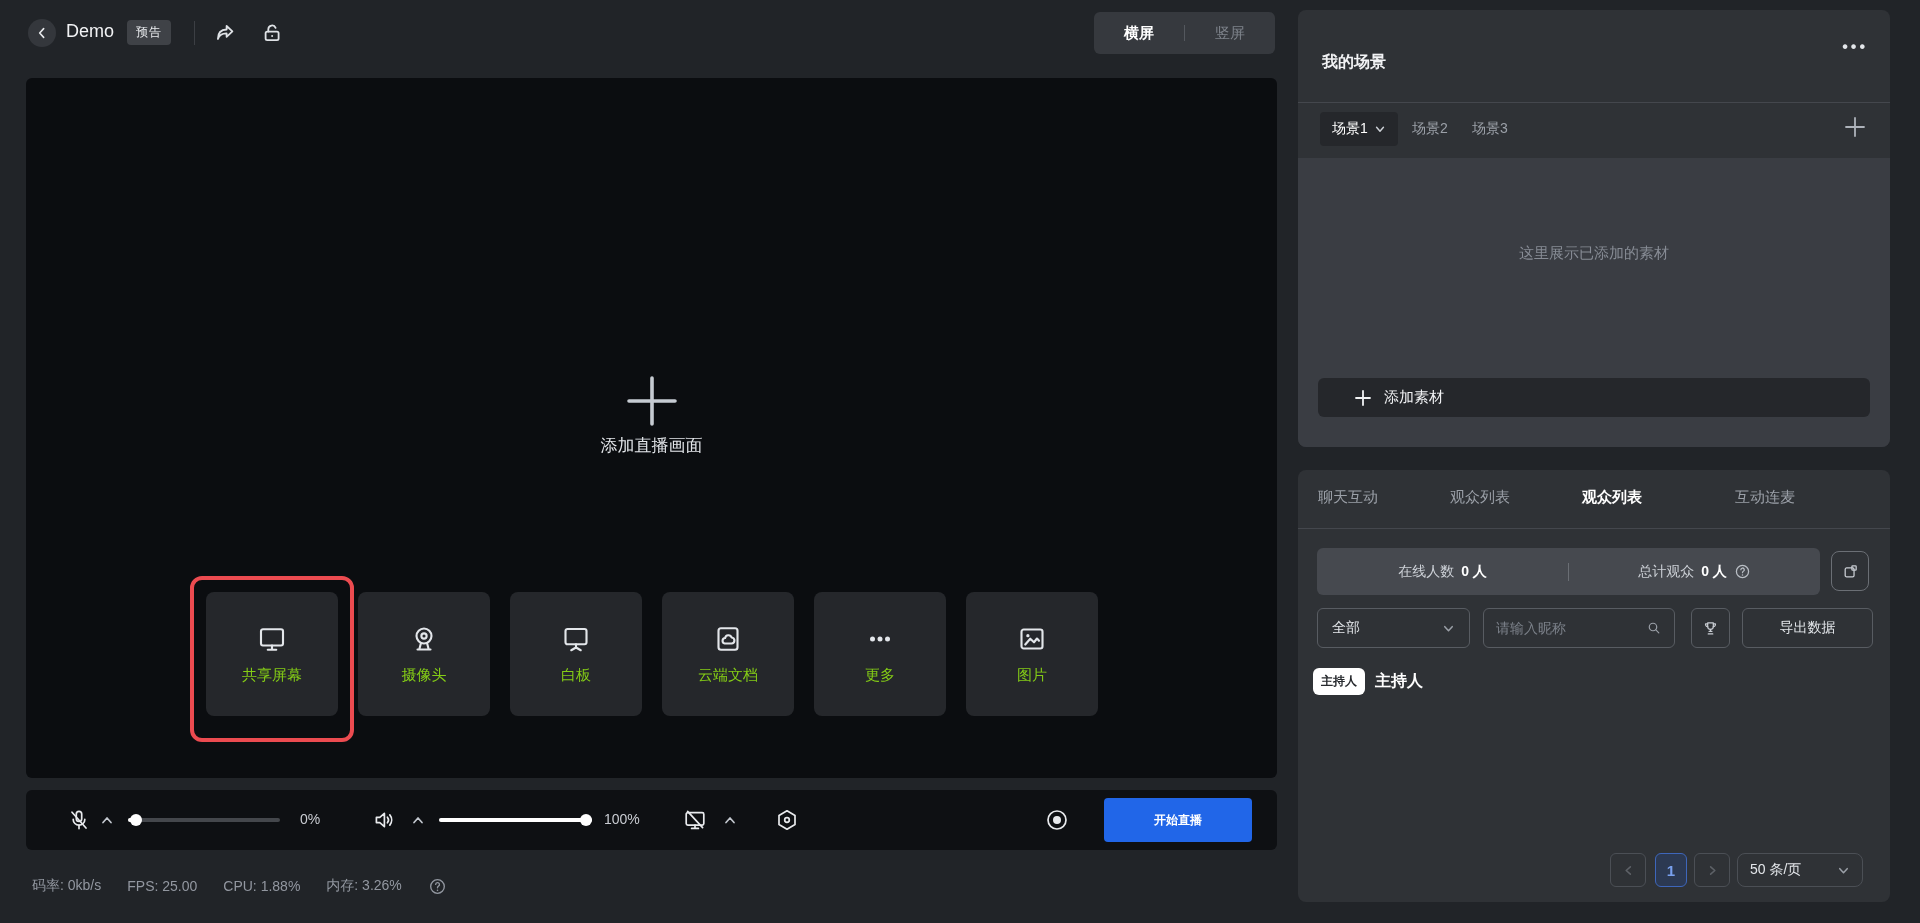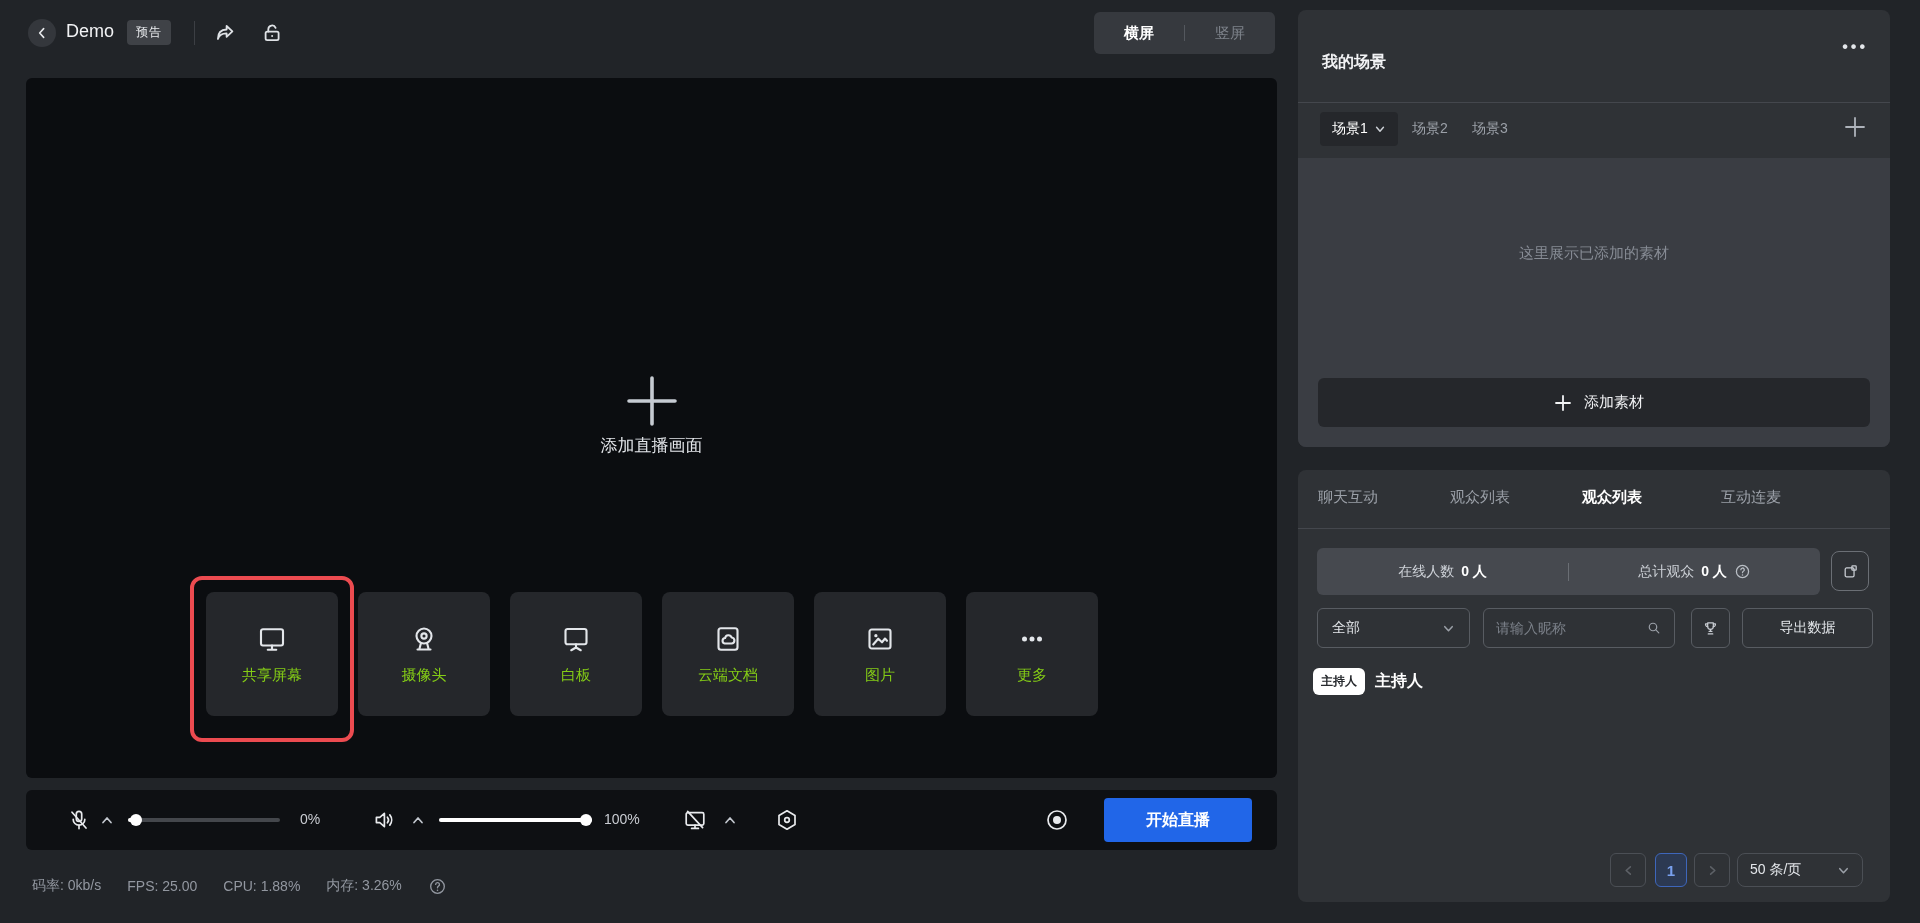--- a/index.html
+++ b/index.html
@@ -37,21 +37,21 @@
 
   
   .toolbar { position:absolute; left:26px; top:790px; width:1251px; height:60px; background:#0e1013; border-radius:6px; }
   .tool-icon { position:absolute; top:18px; color:#e8eaed; cursor:pointer; }
   .caret-up { position:absolute; top:24px; color:#c3c8cf; cursor:pointer; }
   .slider { position:absolute; top:28px; height:4px; border-radius:2px; background:#44474c; cursor:pointer; }
   .slider .fill { position:absolute; left:0; top:0; height:4px; border-radius:2px; background:#ffffff; }
   .slider .thumb { position:absolute; top:-4px; width:12px; height:12px; border-radius:50%; background:#ffffff; cursor:pointer; }
   .pct { position:absolute; top:21px; font-size:14px; color:#c9ccd2; }
   .start-btn { position:absolute; left:1078px; top:8px; width:148px; height:44px; background:#2166e8; color:#fff;
-    font-size:16px; font-weight:bold; border:none; border-radius:4px; display:flex; align-items:center;
+    font-size:12px; font-weight:bold; border:none; border-radius:4px; display:flex; align-items:center;
     justify-content:center; cursor:pointer; }
 
   
   .statusbar { position:absolute; left:32px; top:872px; height:28px; display:flex; align-items:center; gap:26px;
     font-size:14px; color:#9297a0; }
   .statusbar .q { color:#9297a0; cursor:pointer; display:flex; }
 
   
   .panel { position:absolute; left:1298px; width:592px; background:#2f3236; border-radius:8px; }
   .panel-top { top:10px; height:437px; }
@@ -60,22 +60,22 @@
     border-radius:0 0 8px 8px; }
   .panel-title { position:absolute; left:24px; top:42px; font-size:16px; font-weight:bold; color:#f2f3f5; }
   .dots-menu { position:absolute; right:22px; top:28px; font-size:16px; letter-spacing:3px; color:#e3e6ea;
     cursor:pointer; font-weight:bold; }
   .hdiv { position:absolute; left:0; width:592px; height:1px; background:#44474d; }
   .scene-chip { position:absolute; left:22px; top:102px; height:34px; padding:0 12px; background:#25272b;
     border-radius:4px; display:flex; align-items:center; gap:6px; font-size:14px; font-weight:normal; color:#fff; cursor:pointer; }
   .scene-tab { position:absolute; top:110px; font-size:14px; color:#9ba0a8; cursor:pointer; }
   .scene-add { position:absolute; right:22px; top:104px; color:#adb2ba; cursor:pointer; }
   .empty-ph { position:absolute; left:0; top:234px; width:592px; text-align:center; font-size:15px; color:#878c95; }
-  .add-material { position:absolute; left:20px; top:368px; width:552px; height:49px; background:#25272b;
-    border-radius:6px; display:flex; align-items:center; gap:12px; padding-left:10px; cursor:pointer;justify-content:center; }
+  .add-material { position:absolute; left:20px; top:368px; width:552px; height:39px; background:#25272b;
+    border-radius:6px; display:flex; align-items:center; gap:12px; padding-left:36px; cursor:pointer; }
   .add-material span { font-size:15px; color:#f2f3f5; }
 
   .itab { position:absolute; top:18px; font-size:15px; color:#9ba0a8; cursor:pointer; }
   .itab.active { color:#ffffff; font-weight:bold; }
   .stats-pill { position:absolute; left:19px; top:78px; width:503px; height:47px; background:#46494f;
     border-radius:6px; display:flex; align-items:center; font-size:14px; color:#cdd1d7; }
   .stats-half { flex:1; display:flex; align-items:center; justify-content:center; gap:7px; }
   .stats-val { color:#ffffff; font-weight:bold; }
   .stats-sep { width:1px; height:18px; background:#6a6e74; }
   .popout-btn { position:absolute; left:533px; top:81px; width:38px; height:40px; border:1px solid #6b6f75;
@@ -169,34 +169,34 @@
         <div class="src-label">白板</div>
       </div>
       <div class="src-btn">
         <svg width="30" height="30" viewBox="0 0 24 24" fill="none" stroke="#e3e6ea" stroke-width="1.7" stroke-linecap="round" stroke-linejoin="round">
             <rect x="4.4" y="3.4" width="15.2" height="17.2" rx="2"></rect>
             <path d="M9.4 15.6 a2.2 2.2 0 0 1 .3 -4.35 a2.7 2.7 0 0 1 5.2 -0.5 a2.35 2.35 0 0 1 -0.4 4.85 Z"></path>
           </svg>
         <div class="src-label">云端文档</div>
       </div>
       <div class="src-btn">
-        <svg width="30" height="30" viewBox="0 0 24 24" fill="none" stroke="#e3e6ea" stroke-width="1.7" stroke-linecap="round" stroke-linejoin="round">
-            <rect x="3.6" y="4.4" width="16.8" height="15.2" rx="1.8"></rect>
-            <circle cx="8.7" cy="9.3" r="1.3" fill="#e3e6ea" stroke="none"></circle>
-            <path d="M6.6 16.4 L10.6 11.8 L13.6 14.6 L16 11.6 L17.6 13.4"></path>
-          </svg>
-        <div class="src-label">图片</div>
-      </div>
-      <div class="src-btn">
         <svg width="30" height="30" viewBox="0 0 24 24" fill="#e3e6ea">
             <circle cx="6" cy="12" r="2"></circle>
             <circle cx="12" cy="12" r="2"></circle>
             <circle cx="18" cy="12" r="2"></circle>
           </svg>
         <div class="src-label">更多</div>
+      </div>
+      <div class="src-btn">
+        <svg width="30" height="30" viewBox="0 0 24 24" fill="none" stroke="#e3e6ea" stroke-width="1.7" stroke-linecap="round" stroke-linejoin="round">
+            <rect x="3.6" y="4.4" width="16.8" height="15.2" rx="1.8"></rect>
+            <circle cx="8.7" cy="9.3" r="1.3" fill="#e3e6ea" stroke="none"></circle>
+            <path d="M6.6 16.4 L10.6 11.8 L13.6 14.6 L16 11.6 L17.6 13.4"></path>
+          </svg>
+        <div class="src-label">图片</div>
       </div>
     </div>
     <div class="red-frame"></div>
   </div>
 
   <div class="toolbar">
     <div class="tool-icon" style="left:41px">
       <svg width="24" height="24" viewBox="0 0 24 24" fill="none" stroke="#e8eaed" stroke-width="1.7" stroke-linecap="round">
           <rect x="9.3" y="3.4" width="5.4" height="10" rx="2.7"></rect>
           <path d="M6.2 11.4 a5.8 5.8 0 0 0 11.6 0"></path>
@@ -304,21 +304,21 @@
           <path d="M9 2 V16 M2 9 H16"></path>
         </svg>
       <span>添加素材</span>
     </div>
   </div>
 
   <div class="panel panel-bottom">
     <div class="itab" style="left:20px">聊天互动</div>
     <div class="itab" style="left:152px">观众列表</div>
     <div class="itab active" style="left:284px">观众列表</div>
-    <div class="itab" style="left:423px">互动连麦</div>
+    <div class="itab" style="left:437px">互动连麦</div>
     <div class="hdiv" style="top:58px"></div>
 
     <div class="stats-pill">
       <div class="stats-half">
         <span>在线人数</span>
         <span class="stats-val">0 人</span>
       </div>
       <div class="stats-sep"></div>
       <div class="stats-half">
         <span>总计观众</span>

